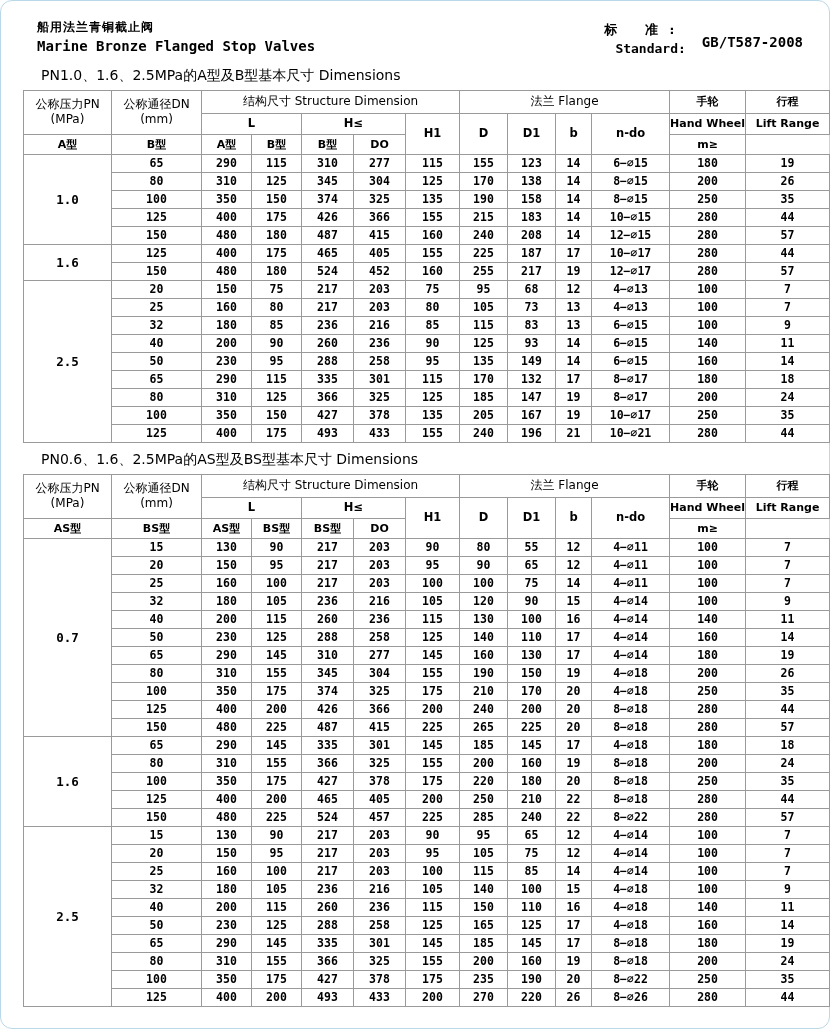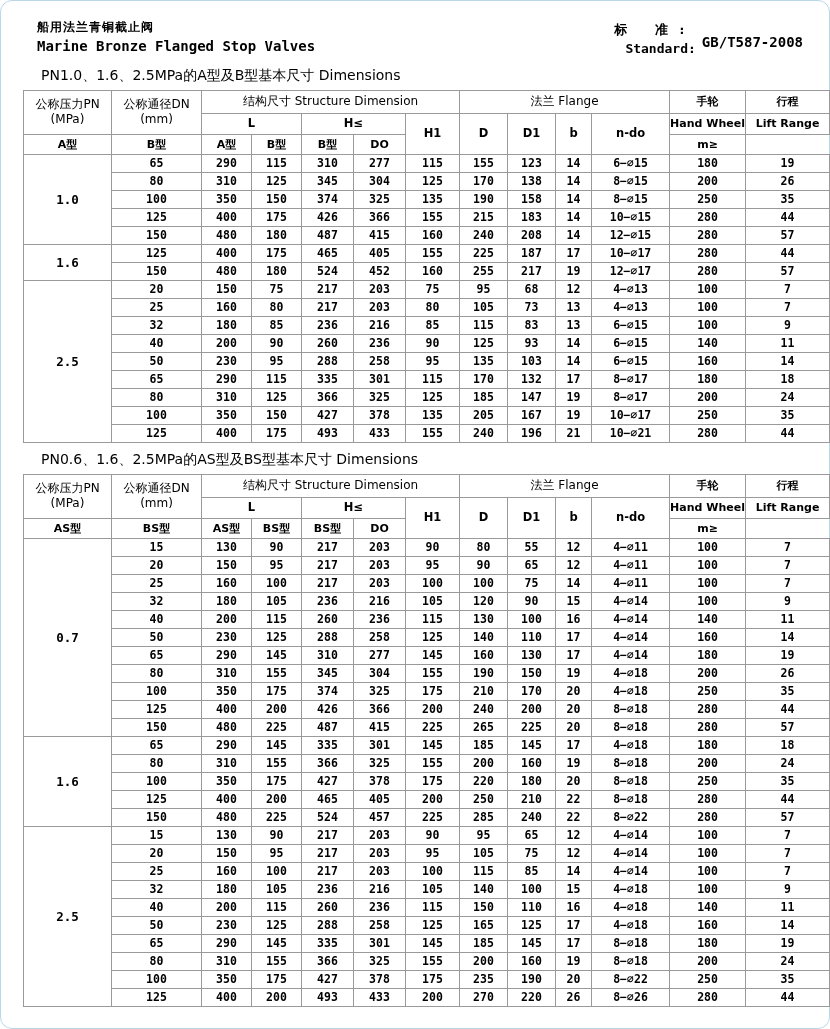--- a/index.html
+++ b/index.html
@@ -26,21 +26,21 @@
     font-size:12px;font-weight:bold;letter-spacing:1px;
     margin:0 0 2px 14px;
   }
   .hdr-left .en-title{
     font-family:"DejaVu Sans Mono", monospace;
     font-size:14px;font-weight:bold;letter-spacing:0px;
     margin:0 0 0 14px;
     text-align:center;
   }
   .hdr-right{
-    display:flex;align-items:flex-start;gap:6px;margin-top:2px;padding-right:4px;
+    display:flex;align-items:flex-start;gap:16px;margin-top:2px;padding-right:4px;
   }
   .hdr-right .lbl{
     font-family:"DejaVu Sans Mono", monospace;
     font-size:13px;font-weight:bold;line-height:1.45;text-align:right;
   }
   .hdr-right .lbl .cn{letter-spacing:10px;}
   .hdr-right .val{
     font-family:"DejaVu Sans Mono", monospace;
     font-size:14px;font-weight:bold;margin-top:13px;
   }
@@ -314,21 +314,21 @@
           <td>11</td>
         </tr>
         <tr>
           <td>50</td>
           <td>230</td>
           <td>95</td>
           <td>288</td>
           <td>258</td>
           <td>95</td>
           <td>135</td>
-          <td>103</td>
+          <td>149</td>
           <td>14</td>
           <td>6−⌀15</td>
           <td>160</td>
           <td>14</td>
         </tr>
         <tr>
           <td>65</td>
           <td>290</td>
           <td>115</td>
           <td>335</td>

